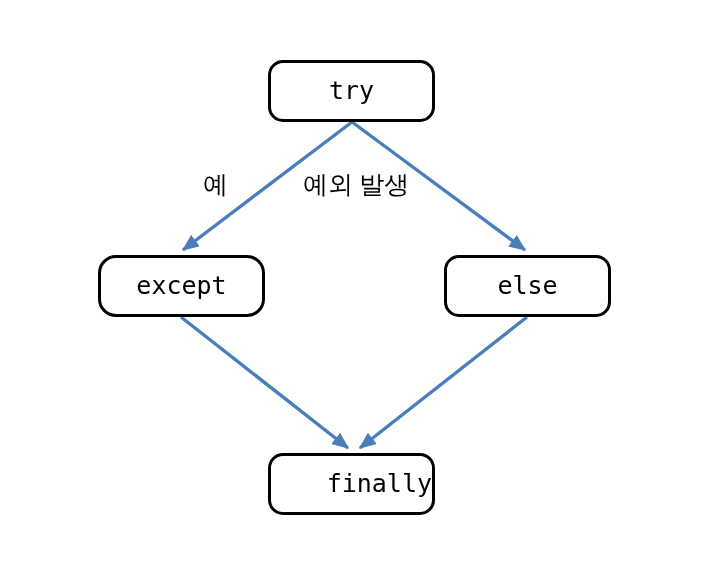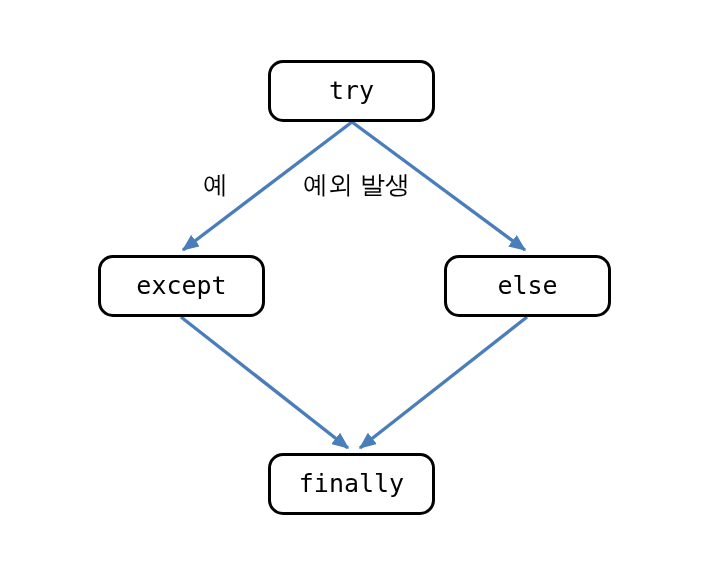--- a/index.html
+++ b/index.html
@@ -48,26 +48,26 @@
   .edge-label {
     position: absolute;
     font-family: "Liberation Sans", sans-serif;
     font-size: 25px;
     line-height: 1;
     color: #000000;
     white-space: pre;
     z-index: 4;
   }
   #node-try      { left: 268px; top: 60px;  width: 167px; height: 62px; }
-  #node-except   { left: 98px;  top: 255px; width: 167px; height: 62px; }
+  #node-except   { left: 98px;  top: 255px; width: 167px; height: 62px; border-radius: 18px; }
   #node-else     { left: 444px; top: 255px; width: 167px; height: 62px; text-align: right; }
-  #node-finally  { left: 268px; top: 453px; width: 167px; height: 62px; }
+  #node-finally  { left: 268px; top: 453px; width: 167px; height: 62px; justify-content: flex-end; }
 
   #label-yes       { left: 203px; top: 172px; }
-  #label-exception { left: 303px; top: 172px; }
+  #label-exception { left: 303px; top: 172px; font-family: Liberation Serif, serif; }
   #label-no        { left: 473px; top: 172px; }
 </style>
 </head>
 <body>
 
 <div id="canvas">
 
   <svg id="edge-layer" viewBox="0 0 718 567" width="718" height="567" xmlns="http://www.w3.org/2000/svg">
     <defs>
       <marker id="arrowhead" markerWidth="5" markerHeight="4.2" refX="4.6" refY="2.1" orient="auto" markerUnits="strokeWidth">

